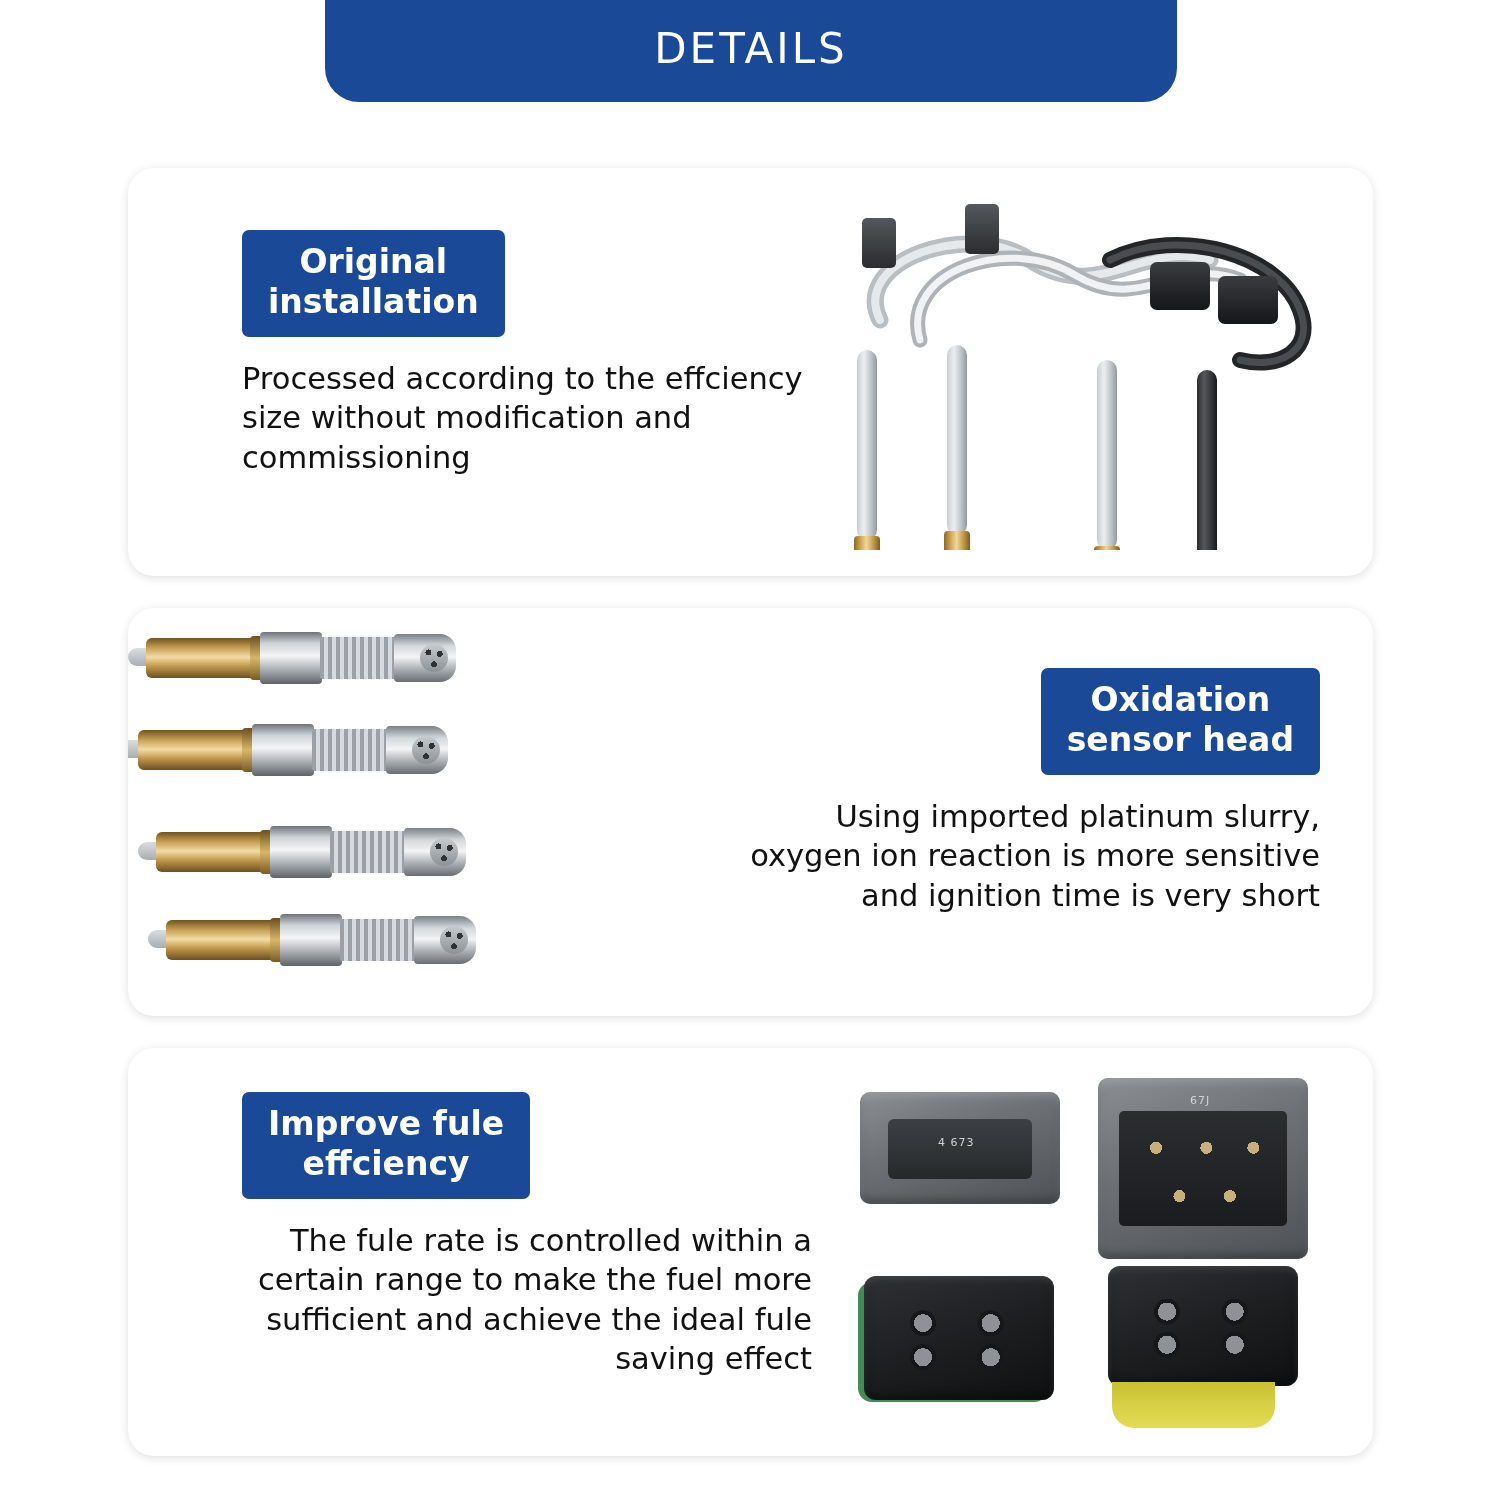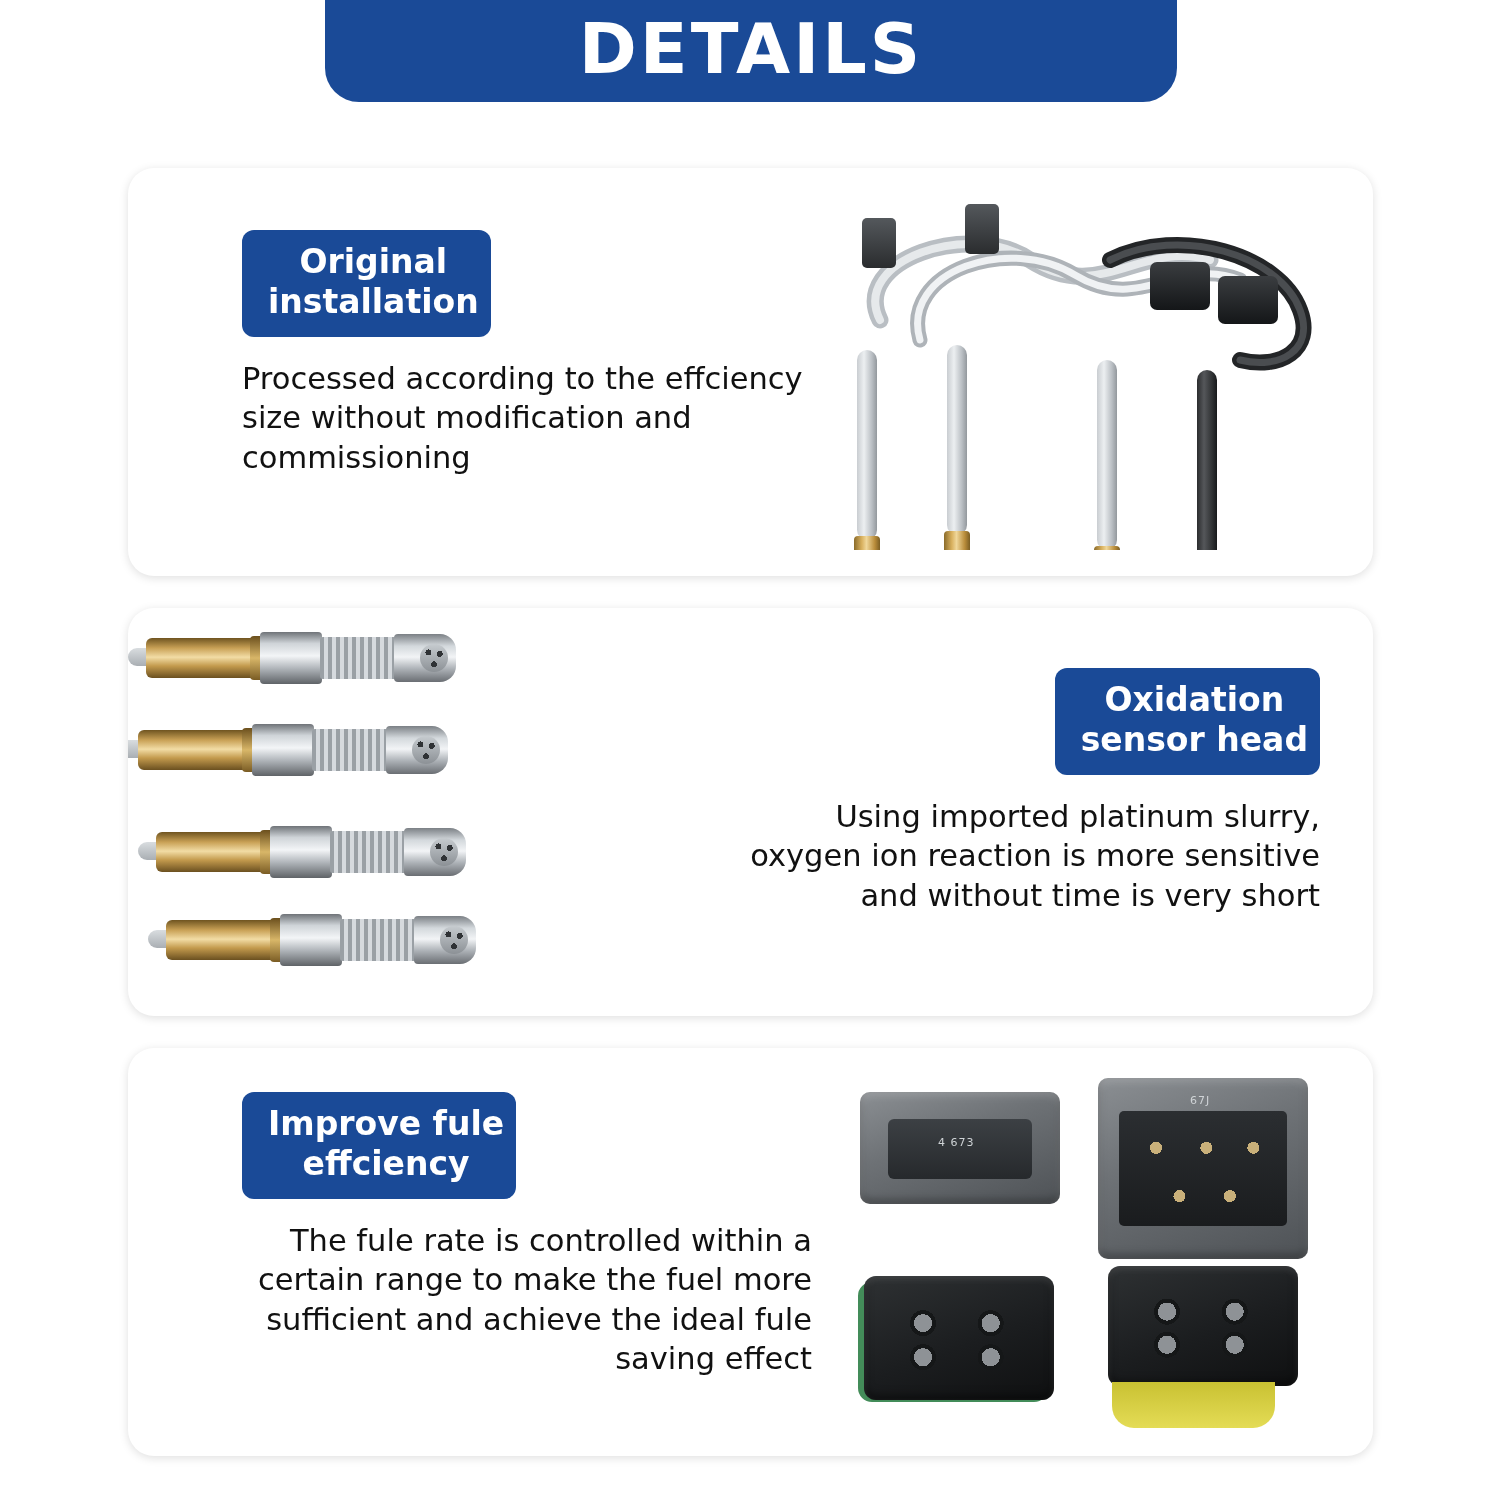--- a/index.html
+++ b/index.html
@@ -23,22 +23,22 @@
     width: 852px;
     height: 112px;
     background: #1a4a97;
     border-radius: 0 0 34px 34px;
     display: flex;
     align-items: center;
     justify-content: center;
   }
   .header-title {
     color: #ffffff;
-    font-size: 70px;
-    font-weight: bold;
+    font-size: 42px;
+    font-weight: normal;
     letter-spacing: 3px;
     line-height: 1;
     padding-top: 6px;
   }
 
   
   .card {
     position: absolute;
     background: #ffffff;
     border-radius: 26px;
@@ -53,22 +53,22 @@
     position: absolute;
     box-sizing: border-box;
   }
   .tag {
     display: inline-block;
     background: #1a4a97;
     color: #ffffff;
     font-size: 33px;
     font-weight: bold;
     line-height: 1.22;
-    padding: 12px 12px 14px 26px;
-    border-radius: 12px;
+    padding: 12px 26px 14px 26px;
+    border-radius: 7px;
     text-align: center;
     white-space: pre-line;
   }
   .body-text {
     font-size: 30.5px;
     color: #111111;
     line-height: 1.30;
     margin-top: 22px;
     white-space: pre-line;
   }
@@ -296,21 +296,21 @@
   <div style="position:absolute;left:155px;top:4px;width:34px;height:50px;border-radius:5px;background:linear-gradient(180deg,#54585c,#2a2c2e);"></div>
   <div style="position:absolute;left:340px;top:62px;width:60px;height:48px;border-radius:7px;background:linear-gradient(180deg,#3a3d40,#141618);"></div>
   <div style="position:absolute;left:408px;top:76px;width:60px;height:48px;border-radius:7px;background:linear-gradient(180deg,#3a3d40,#141618);"></div>
 </div>
 
 <div class="card" id="card-2"></div>
 
 <div class="text-col" id="text-2">
   <div class="tag">Oxidation
 sensor head</div>
-  <div class="body-text">Using imported platinum slurry, oxygen ion reaction is more sensitive and without time is very short</div>
+  <div class="body-text">Using imported platinum slurry, oxygen ion reaction is more sensitive and ignition time is very short</div>
 </div>
 
 <div class="img-area" id="img-2">
   <div class="sensor-h" style="left:0px; top:18px;">
     <div class="sh-wire"></div>
       <div class="sh-gold"></div>
       <div class="sh-nut"></div>
       <div class="sh-thread"></div>
       <div class="sh-head"></div>
   </div>

